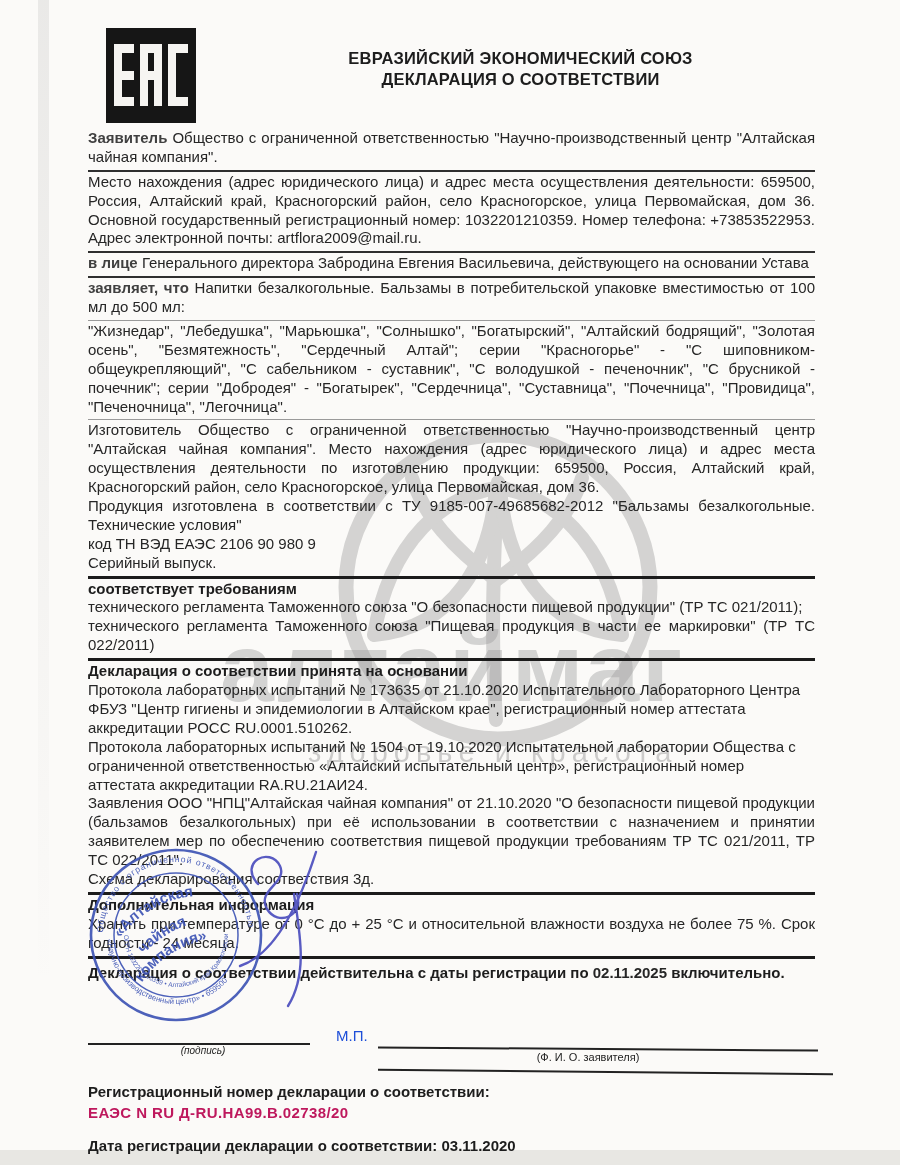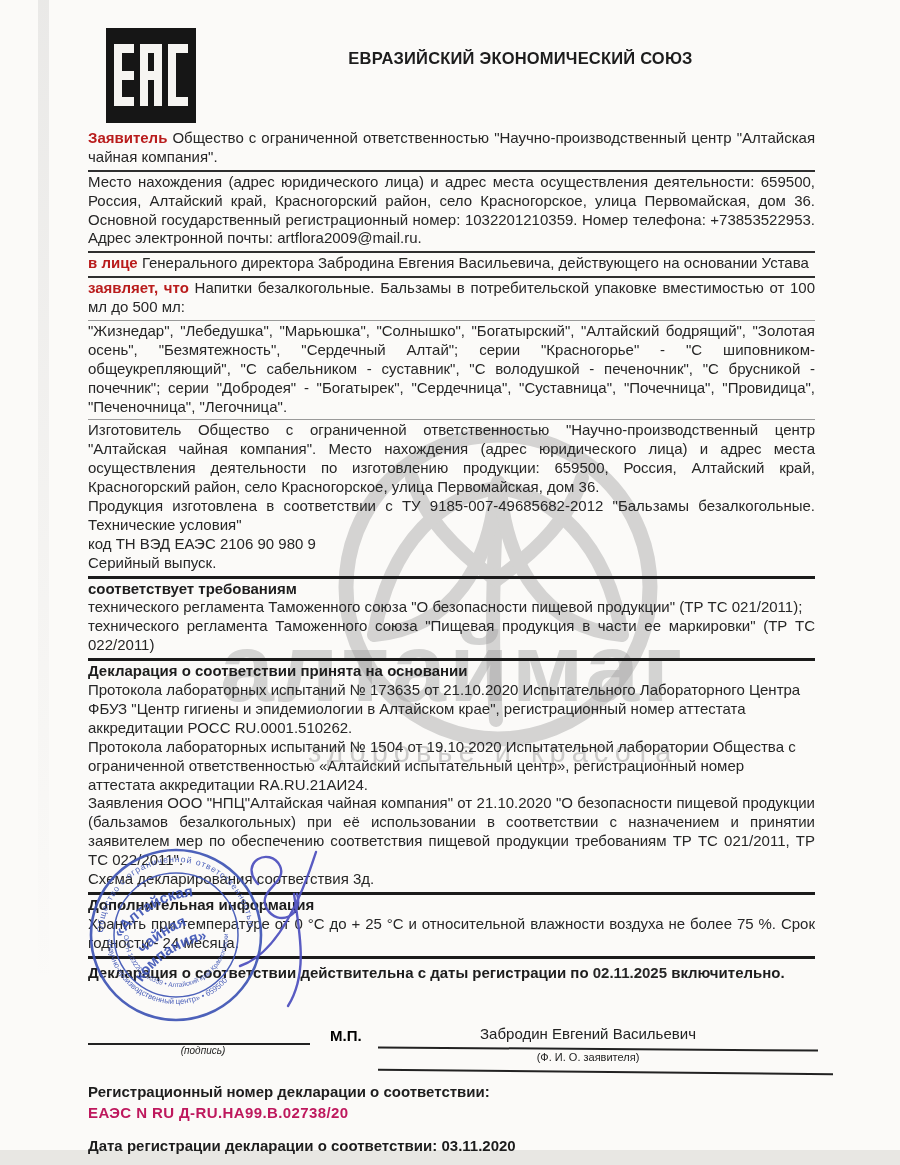--- a/index.html
+++ b/index.html
@@ -11,29 +11,29 @@
   .doc{position:absolute;left:88px;top:28px;width:727px;font-size:15px;line-height:1.26;z-index:2;}
   .hdr{display:flex;margin-bottom:5px;}
   .eac{width:90px;height:95px;margin-left:18px;flex:0 0 auto;}
   .titles{flex:1;text-align:center;font-weight:bold;font-size:16.5px;line-height:1.3;
           padding-top:20px;padding-left:30px;letter-spacing:.2px;color:#1d1d1d;}
   .row{padding:1px 0 3px;}
   .jst{text-align:justify;}
   .b-strong{border-bottom:2px solid #2f2f2f;}
   .b-faint{border-bottom:1px solid #9a9a9a;}
   .b-thick{border-bottom:3px solid #1b1b1b;}
-  .lbl{font-weight:bold;color:#b91c1c;}
+  .lbl{font-weight:bold;color:#404040;}
   .sec-head{font-weight:bold;color:#1d1d1d;}
   p.m0{margin:0;}
   .validity{padding-top:5px;font-weight:bold;color:#1d1d1d;}
   .validity .reg-date{font-weight:bold;color:#262626;}
   .sig-block{position:relative;height:96px;}
   .sig-line-left{position:absolute;left:0;top:58px;width:222px;border-top:2px solid #222;}
   .sig-caption{position:absolute;left:60px;top:60px;width:110px;text-align:center;font-size:10px;color:#222;font-style:italic;}
-  .mp{position:absolute;left:242px;top:42px;font-weight:bold;color:#000000;}
+  .mp{position:absolute;left:248px;top:42px;font-weight:normal;color:#1d4ed8;}
   .sig-name{position:absolute;left:300px;top:40px;width:400px;text-align:center;color:#222;}
   .sig-line-r1{position:absolute;left:290px;top:63px;width:440px;border-top:2px solid #222;transform:rotate(.4deg);}
   .sig-name-caption{position:absolute;left:300px;top:66px;width:400px;text-align:center;font-size:11px;color:#222;}
   .sig-line-r2{position:absolute;left:290px;top:86px;width:455px;border-top:2px solid #222;transform:rotate(.55deg);}
   .reg-block{margin-top:2px;}
   .reg-label{font-weight:bold;color:#1d1d1d;margin:0 0 2px 0;}
   .reg-number{font-weight:bold;color:#be185d;margin:0 0 14px 0;letter-spacing:.4px;}
   .reg-date-row{font-weight:bold;color:#1d1d1d;margin:2px 0 0 0;}
   
   .wm-logo{position:absolute;left:328px;top:420px;z-index:1;opacity:.45;}
@@ -79,20 +79,21 @@
           <rect x="48" y="16" width="8" height="62"></rect>
           <rect x="34" y="16" width="22" height="9"></rect>
           <rect x="34" y="43" width="22" height="9"></rect>
           <rect x="62" y="16" width="8" height="62"></rect>
           <rect x="62" y="16" width="20" height="9"></rect>
           <rect x="62" y="69" width="20" height="9"></rect>
         </g>
       </svg>
       <div class="titles">
         <div>ЕВРАЗИЙСКИЙ ЭКОНОМИЧЕСКИЙ СОЮЗ</div>
+        <div>ДЕКЛАРАЦИЯ О СООТВЕТСТВИИ</div>
       </div>
     </div>
 
     <div class="row b-strong jst">
       <span class="lbl">Заявитель</span>
       <span>Общество с ограниченной ответственностью "Научно-производственный центр "Алтайская чайная компания".</span>
     </div>
 
     <div class="row b-strong jst">
       <span>Место нахождения (адрес юридического лица) и адрес места осуществления деятельности: 659500, Россия, Алтайский край, Красногорский район, село Красногорское, улица Первомайская, дом 36. Основной государственный регистрационный номер: 1032201210359. Номер телефона: +73853522953. Адрес электронной почты: artflora2009@mail.ru.</span>
@@ -139,21 +140,20 @@
     </div>
 
     <div class="row validity">
       <span>Декларация о соответствии действительна с даты регистрации по </span><span class="reg-date">02.11.2025</span><span> включительно.</span>
     </div>
 
     <div class="sig-block">
       <div class="sig-line-left"></div>
       <div class="sig-caption">(подпись)</div>
       <div class="mp">М.П.</div>
-      <div class="sig-name">Забродин Евгений Васильевич</div>
       <div class="sig-line-r1"></div>
       <div class="sig-name-caption">(Ф. И. О. заявителя)</div>
       <div class="sig-line-r2"></div>
     </div>
 
     <div class="reg-block">
       <p class="reg-label">Регистрационный номер декларации о соответствии:</p>
       <p class="reg-number">ЕАЭС N RU Д-RU.НА99.В.02738/20</p>
       <p class="reg-date-row"><span>Дата регистрации декларации о соответствии: </span><span>03.11.2020</span></p>
     </div>

